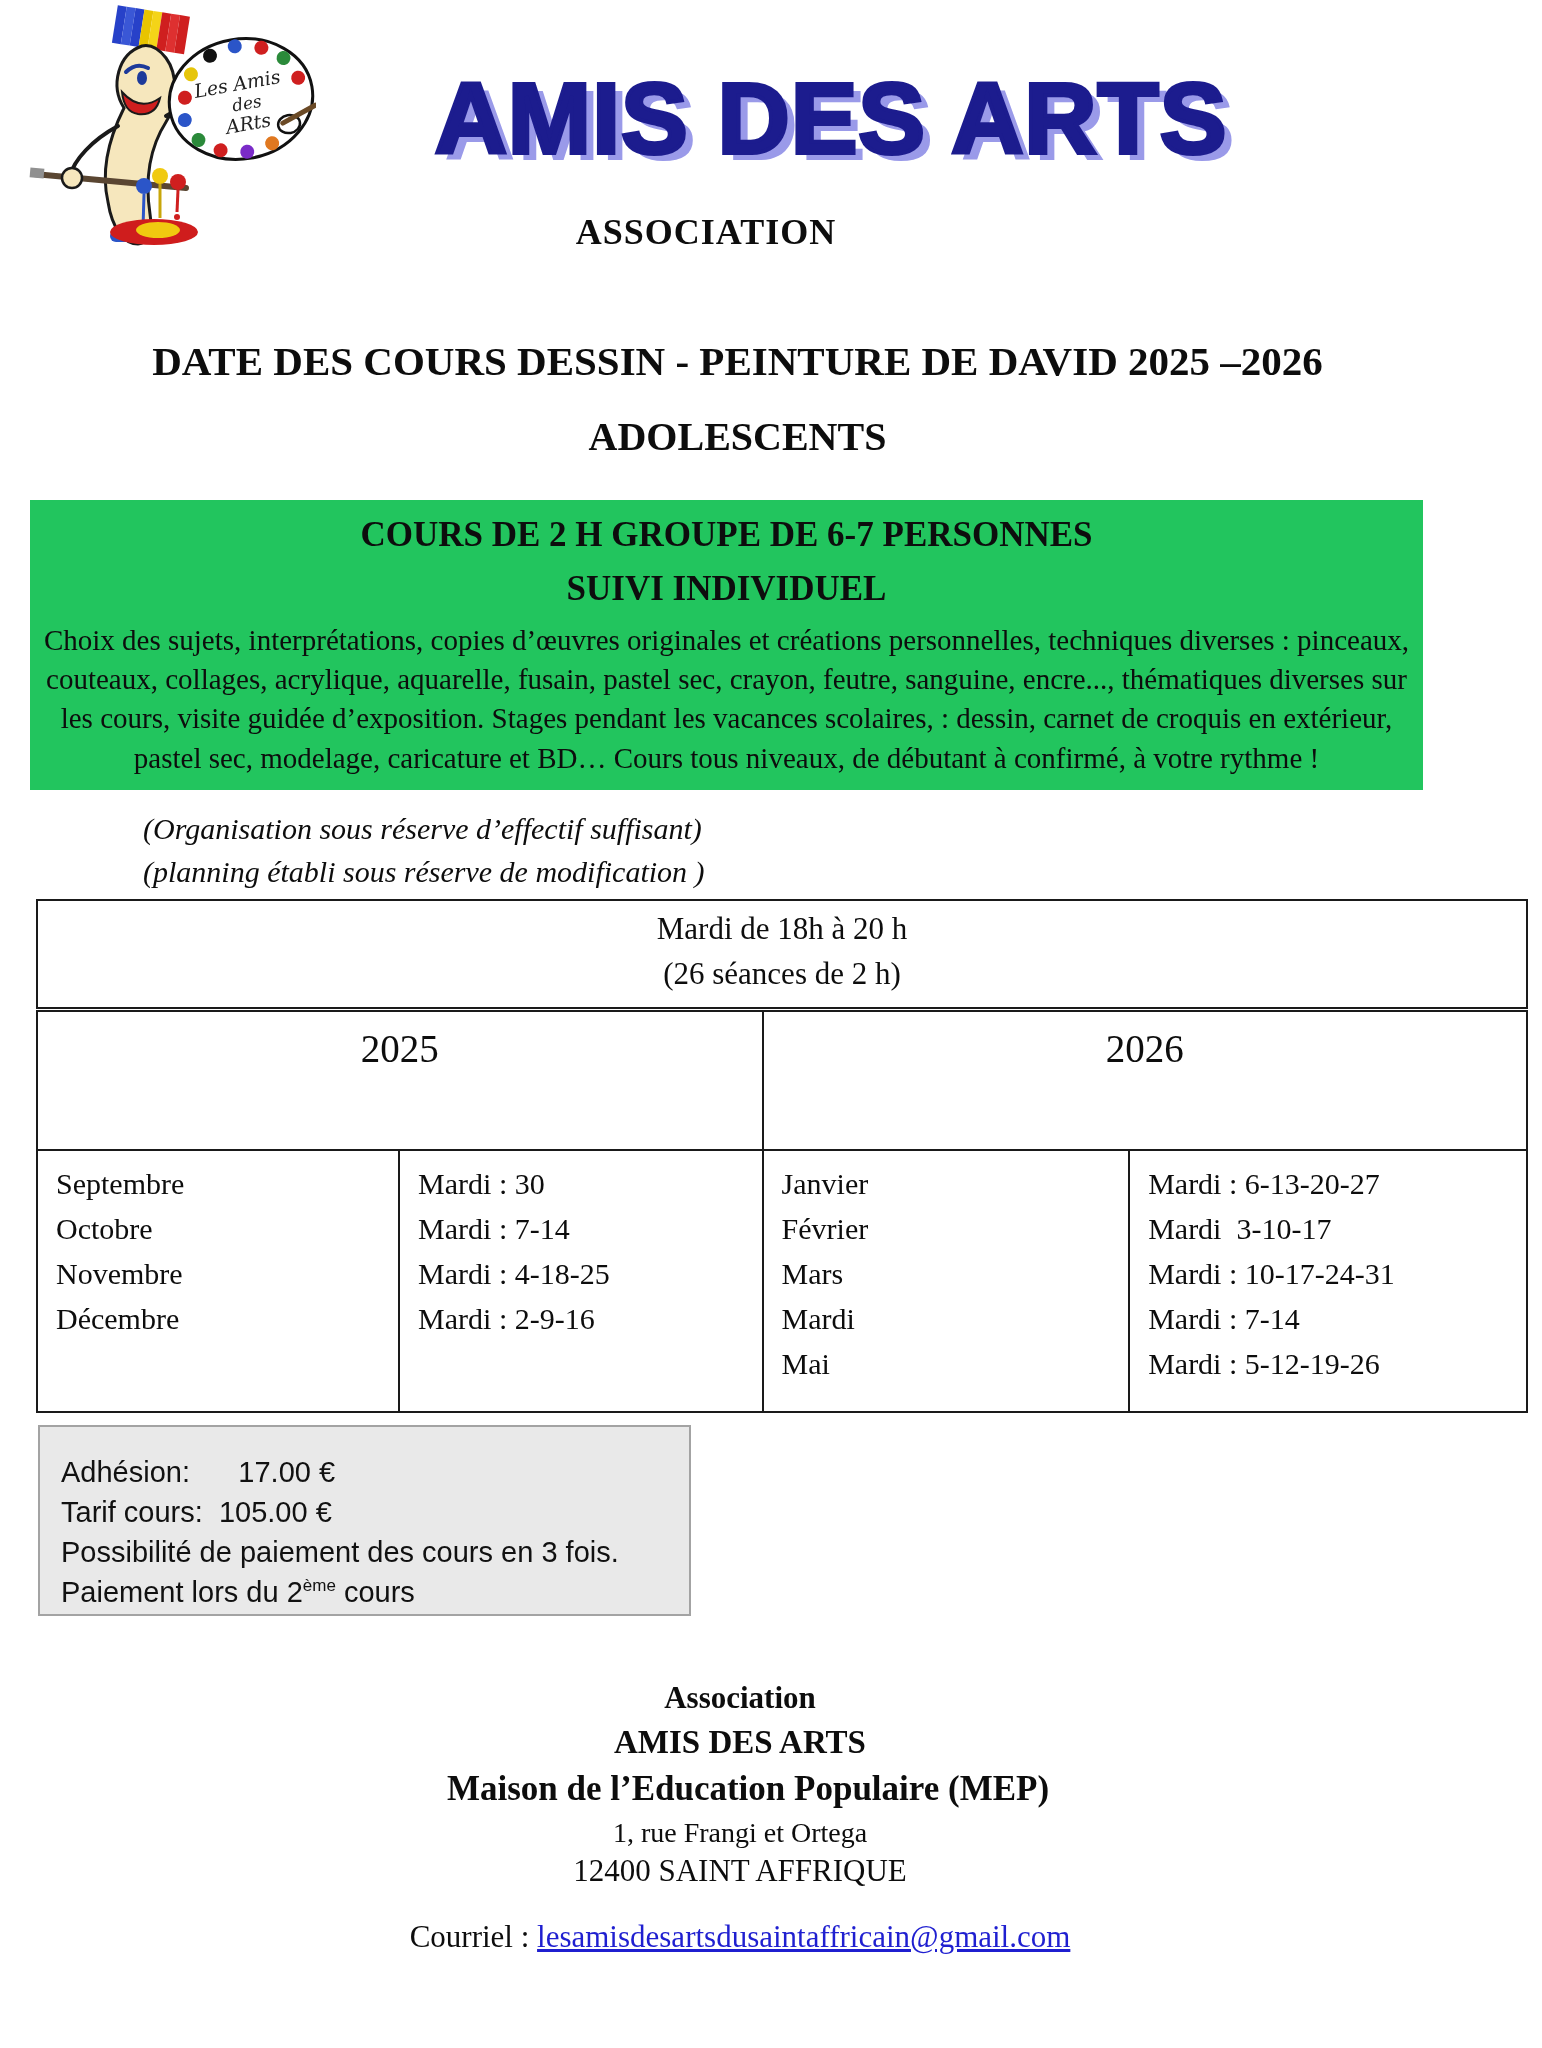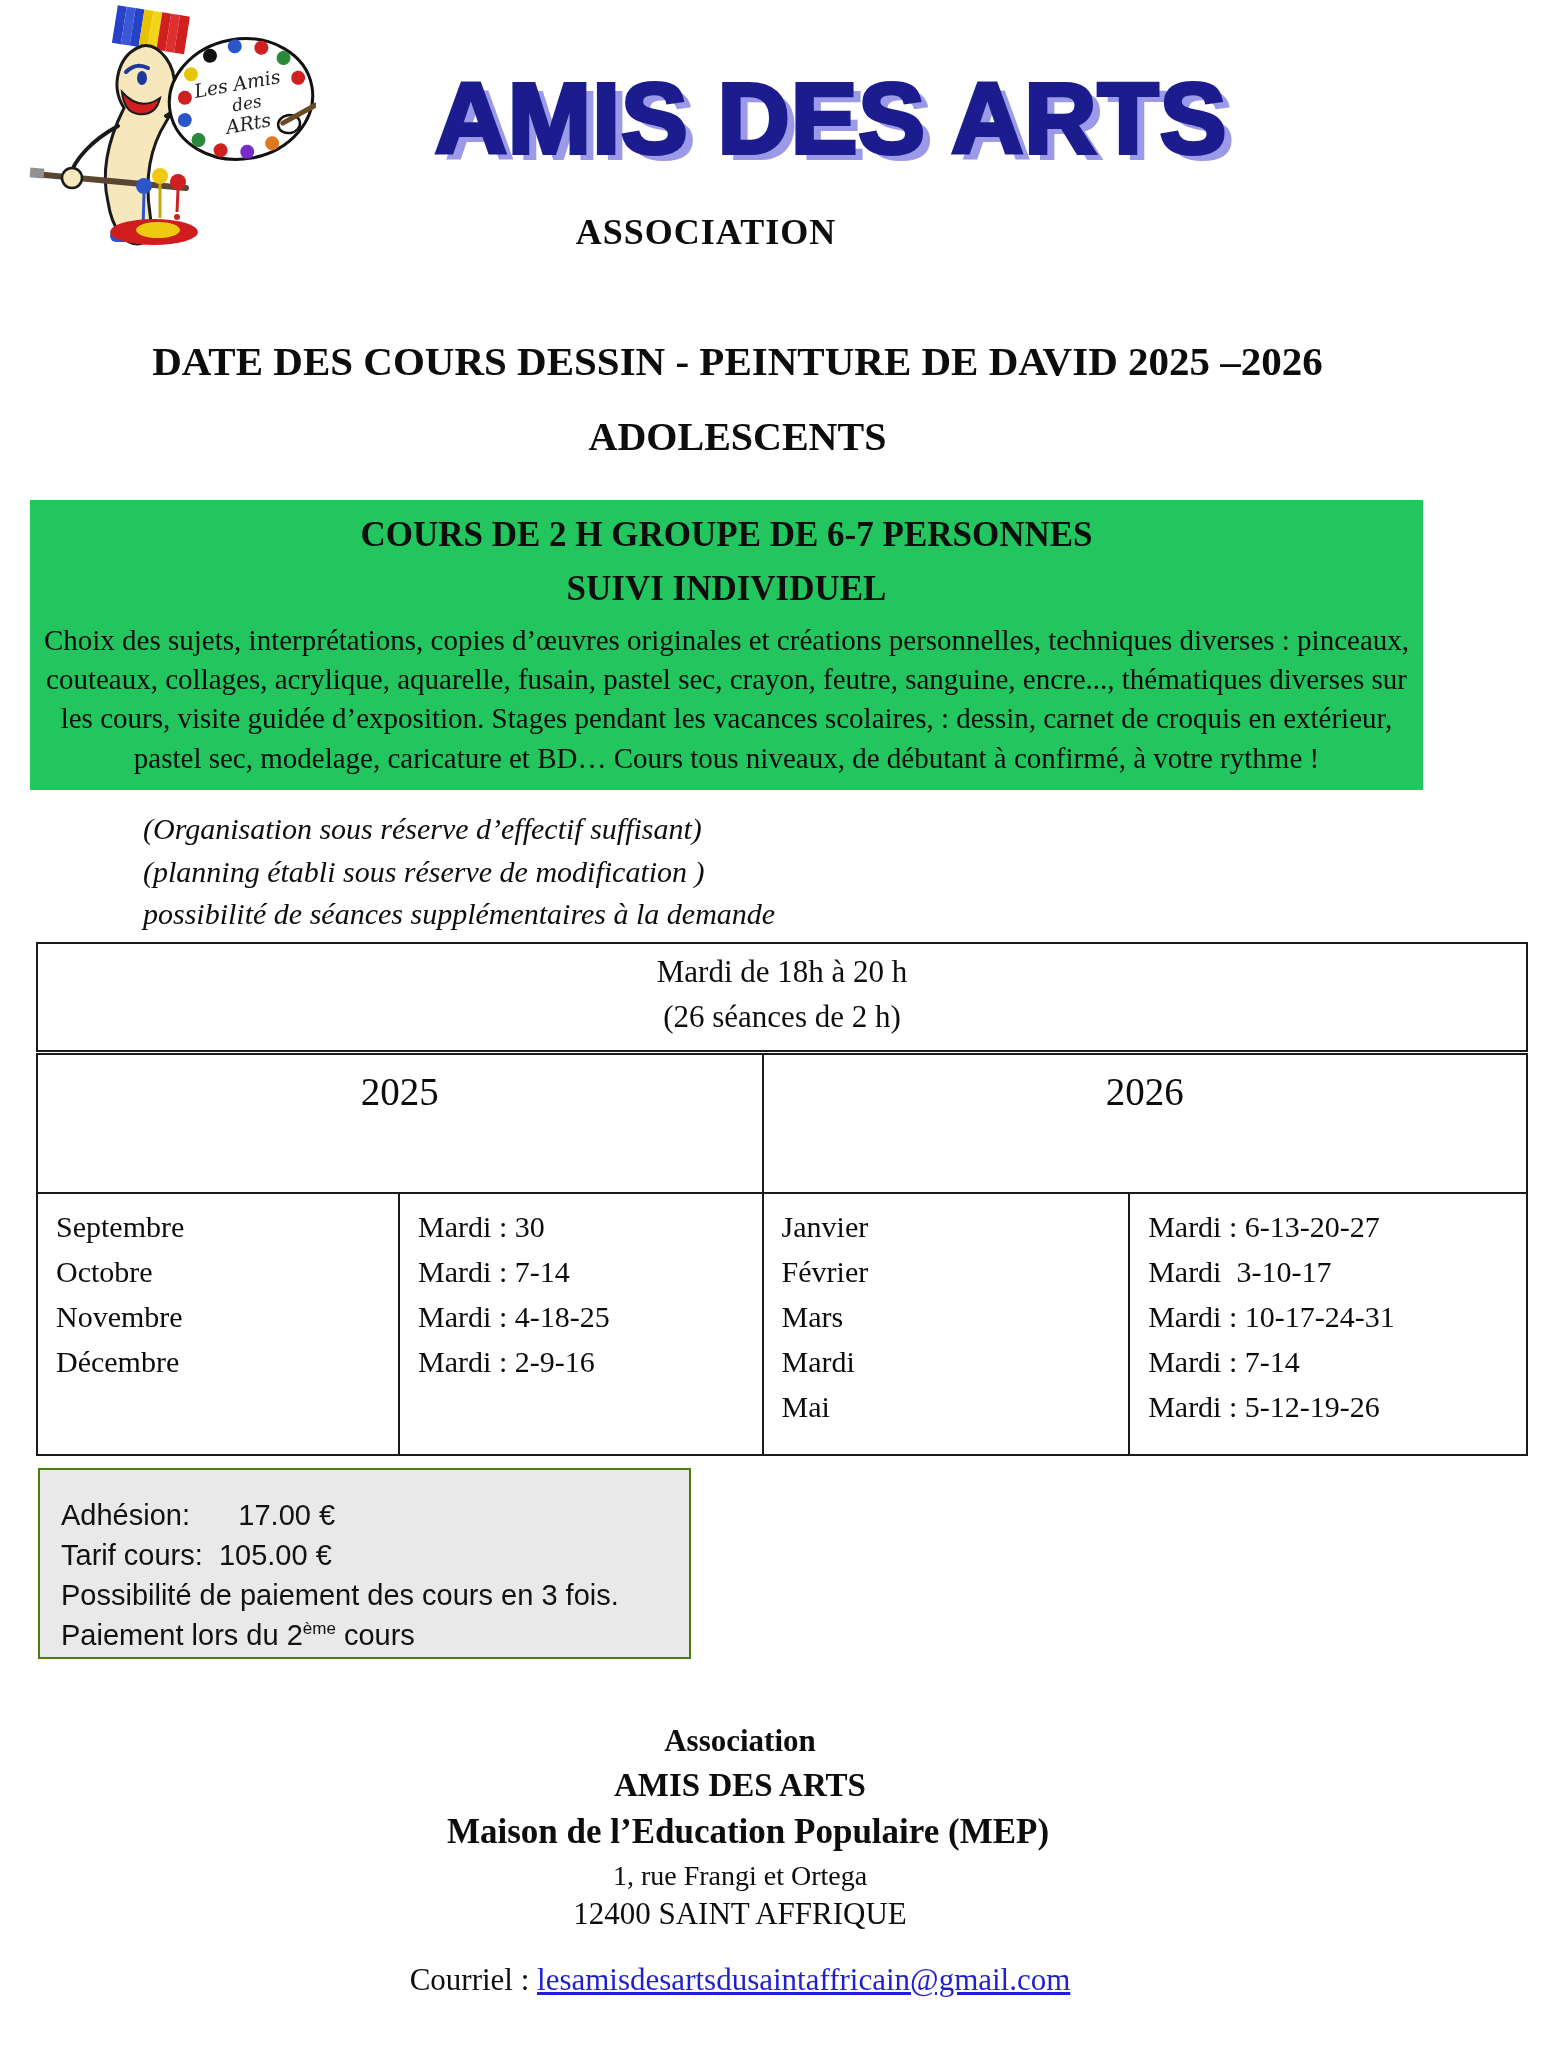--- a/index.html
+++ b/index.html
@@ -51,21 +51,21 @@
     font-size:39px;padding-top:14px;
   }
   tr.mrow td{
     vertical-align:top;height:240px;
     padding:10px 0 10px 18px;line-height:1.5;
   }
   .cell-line{white-space:pre-wrap;}
   
   .pricing{
     margin-top:12px;margin-left:38px;width:653px;height:191px;box-sizing:border-box;
-    background:#e9e9e9;border:2px solid #4d7c0f;
+    background:#e9e9e9;border:2px solid #a3a3a3;
     padding:25px 10px 8px 21px;
     font-family:"Liberation Sans",sans-serif;font-size:29px;line-height:1.38;color:#111;
   }
   .pricing div{white-space:pre-wrap;}
   .pricing sup{font-size:17px;line-height:0;}
   
   .footer{margin-top:64px;width:1480px;text-align:center;}
   .f-org1{font-weight:bold;font-size:31px;}
   .f-org2{font-weight:bold;font-size:33px;margin-top:8px;}
   .f-org3{font-weight:bold;font-size:35px;margin-top:8px;padding-left:16px;}
@@ -155,21 +155,20 @@
 
 <div class="highlight">
   <div class="hl-bold">COURS DE 2 H GROUPE DE 6-7 PERSONNES</div>
   <div class="hl-bold">SUIVI INDIVIDUEL</div>
   <div class="hl-para">Choix des sujets, interprétations, copies d’œuvres originales et créations personnelles, techniques diverses : pinceaux, couteaux, collages, acrylique, aquarelle, fusain, pastel sec, crayon, feutre, sanguine, encre..., thématiques diverses sur les cours, visite guidée d’exposition. Stages pendant les vacances scolaires, : dessin, carnet de croquis en extérieur, pastel sec, modelage, caricature et BD… Cours tous niveaux, de débutant à confirmé, à votre rythme !</div>
 </div>
 
 <div class="notes">
   <div>(Organisation sous réserve d’effectif suffisant)</div>
   <div>(planning établi sous réserve de modification )</div>
-  <div>possibilité de séances supplémentaires à la demande</div>
 </div>
 
 <table class="schedule">
   <colgroup>
     <col style="width:24.3%">
       <col style="width:24.4%">
       <col style="width:24.6%">
       <col style="width:26.7%">
   </colgroup>
   <tbody>

